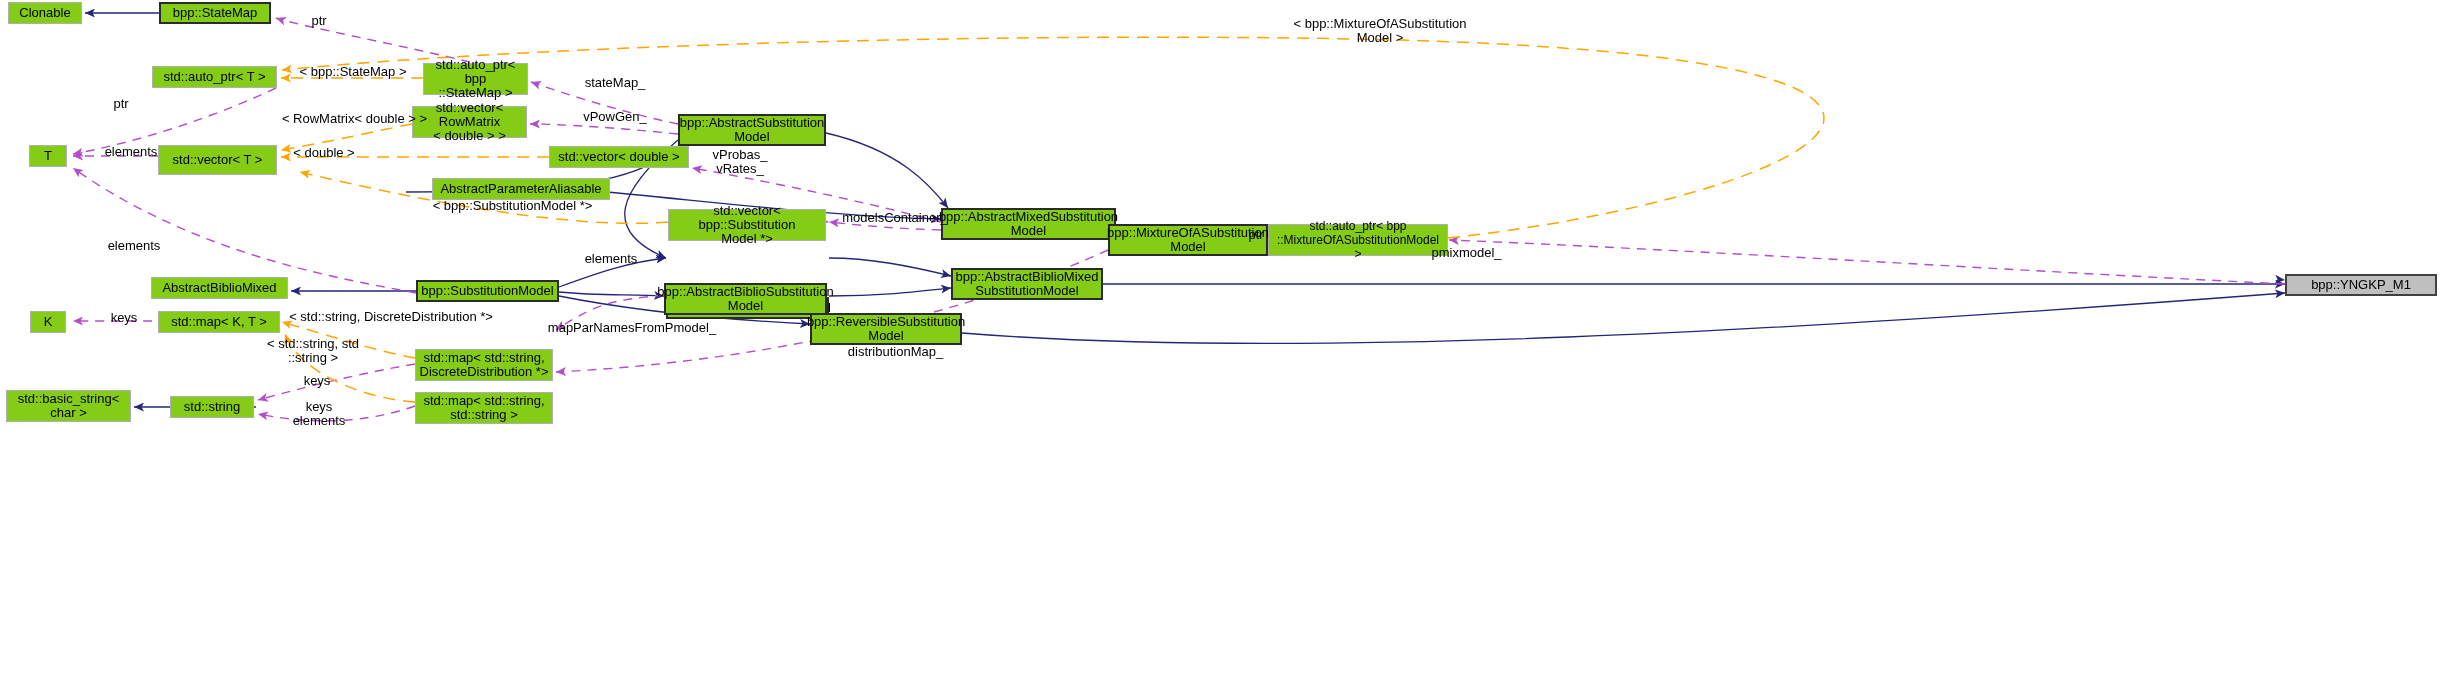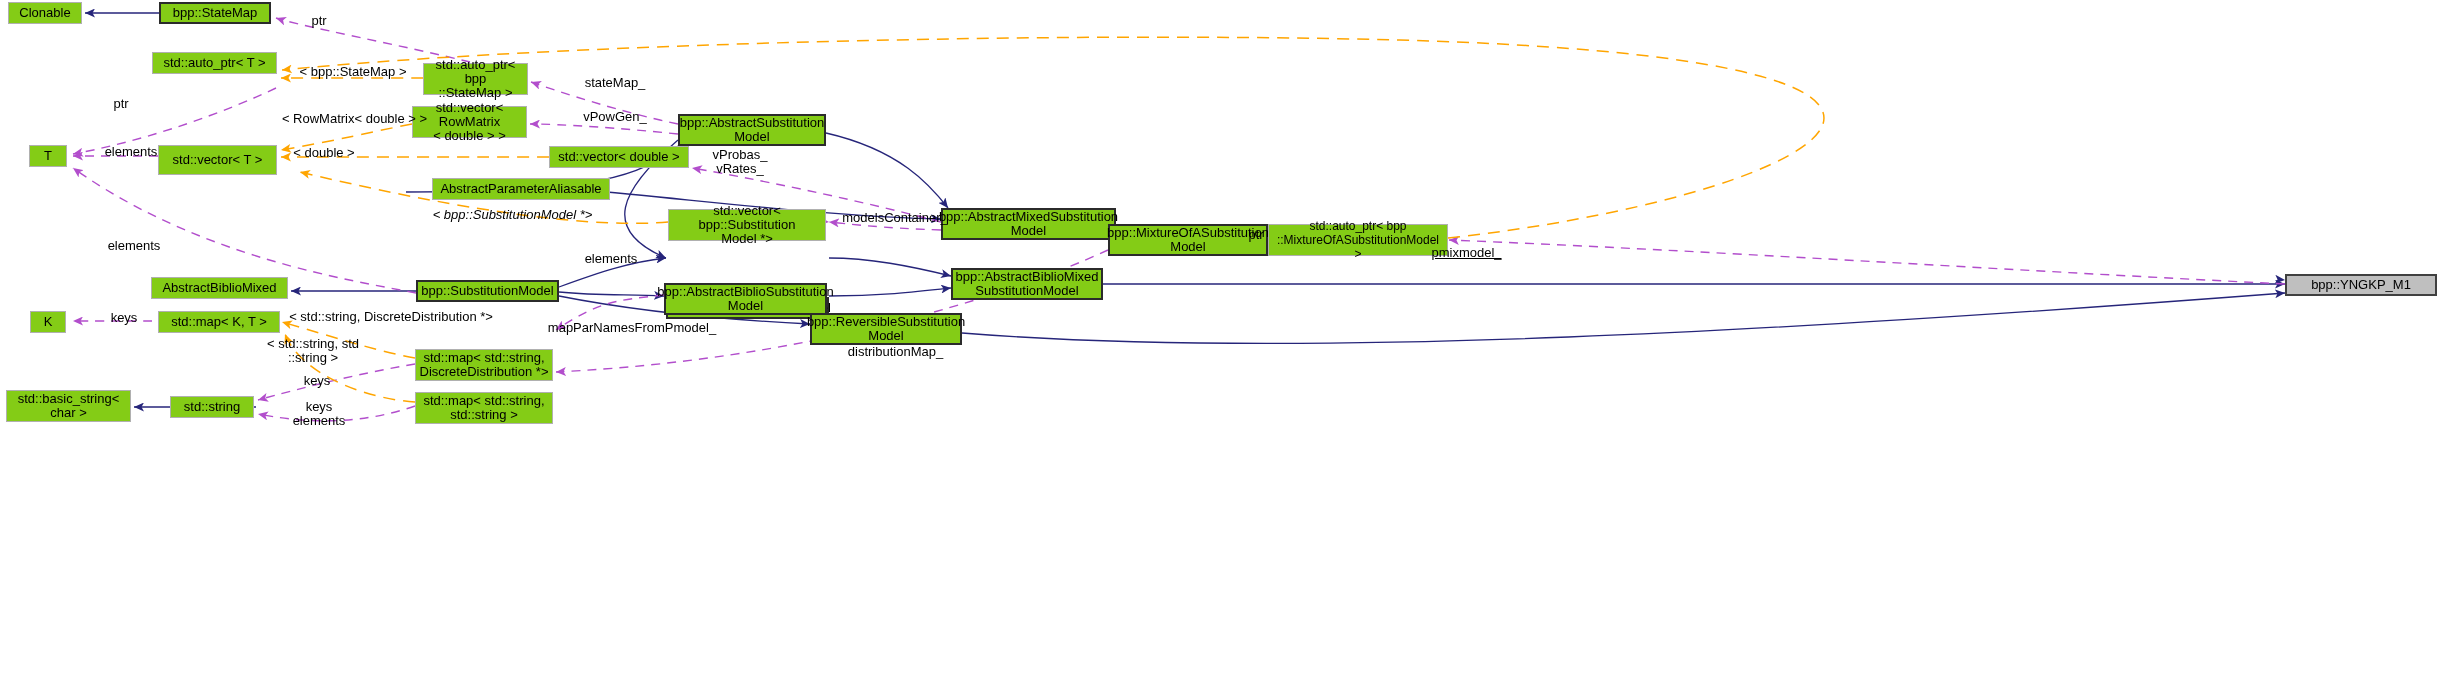--- a/index.html
+++ b/index.html
@@ -121,21 +121,21 @@
       <path d="M412,124 C380,130 330,142 281,150"></path>
       <path d="M549,157 C480,157 360,157 281,157"></path>
       <path d="M668,222 C600,228 480,215 300,172"></path>
       <path d="M415,358 C380,352 330,336 282,322"></path>
       <path d="M415,402 C360,398 300,372 285,334"></path>
     </g>
   </svg>
 
   <div class="node strong" style="left:159px;top:2px;width:112px;height:22px;">bpp::StateMap</div>
   <div class="node" style="left:8px;top:2px;width:74px;height:22px;">Clonable</div>
-  <div class="node" style="left:152px;top:52px;width:125px;height:22px;">std::auto_ptr&lt; T &gt;</div>
+  <div class="node" style="left:152px;top:66px;width:125px;height:22px;">std::auto_ptr&lt; T &gt;</div>
   <div class="node" style="left:423px;top:63px;width:105px;height:32px;">std::auto_ptr&lt; bpp
 ::StateMap &gt;</div>
   <div class="node" style="left:412px;top:106px;width:115px;height:32px;">std::vector&lt; RowMatrix
 &lt; double &gt; &gt;</div>
   <div class="node" style="left:29px;top:145px;width:38px;height:22px;">T</div>
   <div class="node" style="left:158px;top:145px;width:119px;height:30px;">std::vector&lt; T &gt;</div>
   <div class="node" style="left:549px;top:146px;width:140px;height:22px;">std::vector&lt; double &gt;</div>
   <div class="node" style="left:406px;top:178px;width:178px;height:22px;margin-left:26px;">AbstractParameterAliasable</div>
   <div class="node strong" style="left:678px;top:114px;width:148px;height:32px;">bpp::AbstractSubstitution
 Model</div>
@@ -161,35 +161,37 @@
   <div class="node" style="left:158px;top:311px;width:122px;height:22px;">std::map&lt; K, T &gt;</div>
   <div class="node" style="left:415px;top:349px;width:138px;height:32px;">std::map&lt; std::string,
 DiscreteDistribution *&gt;</div>
   <div class="node" style="left:415px;top:392px;width:138px;height:32px;">std::map&lt; std::string,
 std::string &gt;</div>
   <div class="node" style="left:6px;top:390px;width:125px;height:32px;">std::basic_string&lt;
 char &gt;</div>
   <div class="node" style="left:170px;top:396px;width:84px;height:22px;">std::string</div>
 
   <div class="elabel" style="left:299px;top:14px;width:40px;">ptr</div>
+  <div class="elabel tmpl" style="left:1245px;top:17px;width:270px;">&lt; bpp::MixtureOfASubstitution
+Model &gt;</div>
   <div class="elabel tmpl" style="left:283px;top:65px;width:140px;">&lt; bpp::StateMap &gt;</div>
   <div class="elabel" style="left:570px;top:76px;width:90px;">stateMap_</div>
   <div class="elabel" style="left:103px;top:97px;width:36px;">ptr</div>
   <div class="elabel tmpl" style="left:262px;top:112px;width:185px;">&lt; RowMatrix&lt; double &gt; &gt;</div>
   <div class="elabel" style="left:570px;top:110px;width:90px;">vPowGen_</div>
   <div class="elabel" style="left:93px;top:145px;width:76px;">elements</div>
   <div class="elabel tmpl" style="left:279px;top:146px;width:90px;">&lt; double &gt;</div>
   <div class="elabel" style="left:700px;top:148px;width:80px;">vProbas_
 vRates_</div>
-  <div class="elabel tmpl" style="left:405px;top:208px;width:215px;font-style:italic;">&lt; bpp::SubstitutionModel *&gt;</div>
+  <div class="elabel tmpl" style="left:405px;top:199px;width:215px;">&lt; bpp::SubstitutionModel *&gt;</div>
   <div class="elabel" style="left:830px;top:211px;width:130px;">modelsContainer_</div>
   <div class="elabel" style="left:96px;top:239px;width:76px;">elements</div>
   <div class="elabel" style="left:1240px;top:228px;width:32px;">ptr</div>
   <div class="elabel" style="left:573px;top:252px;width:76px;">elements</div>
-  <div class="elabel" style="left:1419px;top:246px;width:95px;text-decoration:underline;">pmixmodel_</div>
+  <div class="elabel" style="left:1419px;top:246px;width:95px;">pmixmodel_</div>
   <div class="elabel" style="left:97px;top:311px;width:54px;">keys</div>
   <div class="elabel tmpl" style="left:246px;top:310px;width:290px;">&lt; std::string, DiscreteDistribution *&gt;</div>
   <div class="elabel" style="left:532px;top:321px;width:200px;">mapParNamesFromPmodel_</div>
   <div class="elabel" style="left:833px;top:345px;width:125px;">distributionMap_</div>
   <div class="elabel tmpl" style="left:248px;top:337px;width:130px;">&lt; std::string, std
 ::string &gt;</div>
   <div class="elabel" style="left:292px;top:374px;width:50px;">keys</div>
   <div class="elabel" style="left:281px;top:400px;width:76px;">keys
 elements</div>
 

